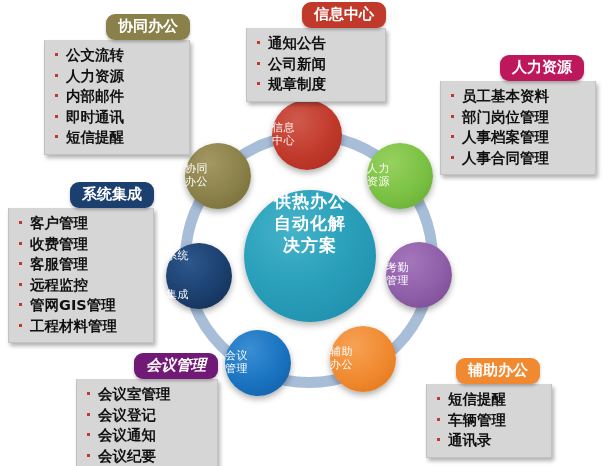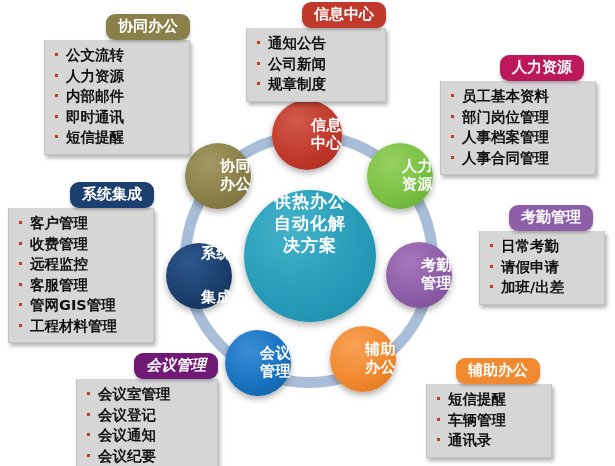--- a/index.html
+++ b/index.html
@@ -44,25 +44,25 @@
   }
   .hub .ln { display: block; }
 
   
   .node {
     position: absolute;
     border-radius: 50%;
     box-shadow: 0 3px 6px rgba(0,0,0,0.32);
     display: flex;
     flex-direction: column;
-    align-items: flex-end;
+    align-items: flex-start;
     justify-content: center;
     color: #ffffff;
-    font-weight: bold;
-    font-size: 15px;
+    font-weight: normal;
+    font-size: 11px;
     line-height: 1.18;
     text-align: center;
     letter-spacing: 0.5px;
     z-index: 5;
   }
   .node .ln { display: block; }
 
   
   .box {
     position: absolute;
@@ -197,30 +197,20 @@
     <div class="box-body">
       <ul>
         <li>员工基本资料</li>
         <li>部门岗位管理</li>
         <li>人事档案管理</li>
         <li>人事合同管理</li>
       </ul>
     </div>
   </div>
 
-  <div class="box" style="left:479px; top:205px; width:126px;">
-    <div class="box-head head-left" style="background:#8e5ea8; margin-left:30px;">考勤管理</div>
-    <div class="box-body">
-      <ul>
-        <li>日常考勤</li>
-        <li>请假申请</li>
-        <li>加班/出差</li>
-      </ul>
-    </div>
-  </div>
 
   <div class="box" style="left:426px; top:358px; width:126px;">
     <div class="box-head head-left" style="background:#f0892f; margin-left:30px;">辅助办公</div>
     <div class="box-body">
       <ul>
         <li>短信提醒</li>
         <li>车辆管理</li>
         <li>通讯录</li>
       </ul>
     </div>
@@ -237,21 +227,21 @@
       </ul>
     </div>
   </div>
 
   <div class="box" style="left:8px; top:182px; width:146px;">
     <div class="box-head head-right" style="background:#1b3f6e;">系统集成</div>
     <div class="box-body">
       <ul>
         <li>客户管理</li>
         <li>收费管理</li>
+        <li>客服管理</li>
         <li>远程监控</li>
-        <li>客服管理</li>
         <li>管网GIS管理</li>
         <li>工程材料管理</li>
       </ul>
     </div>
   </div>
 
 </div>
 
 </body></html>

